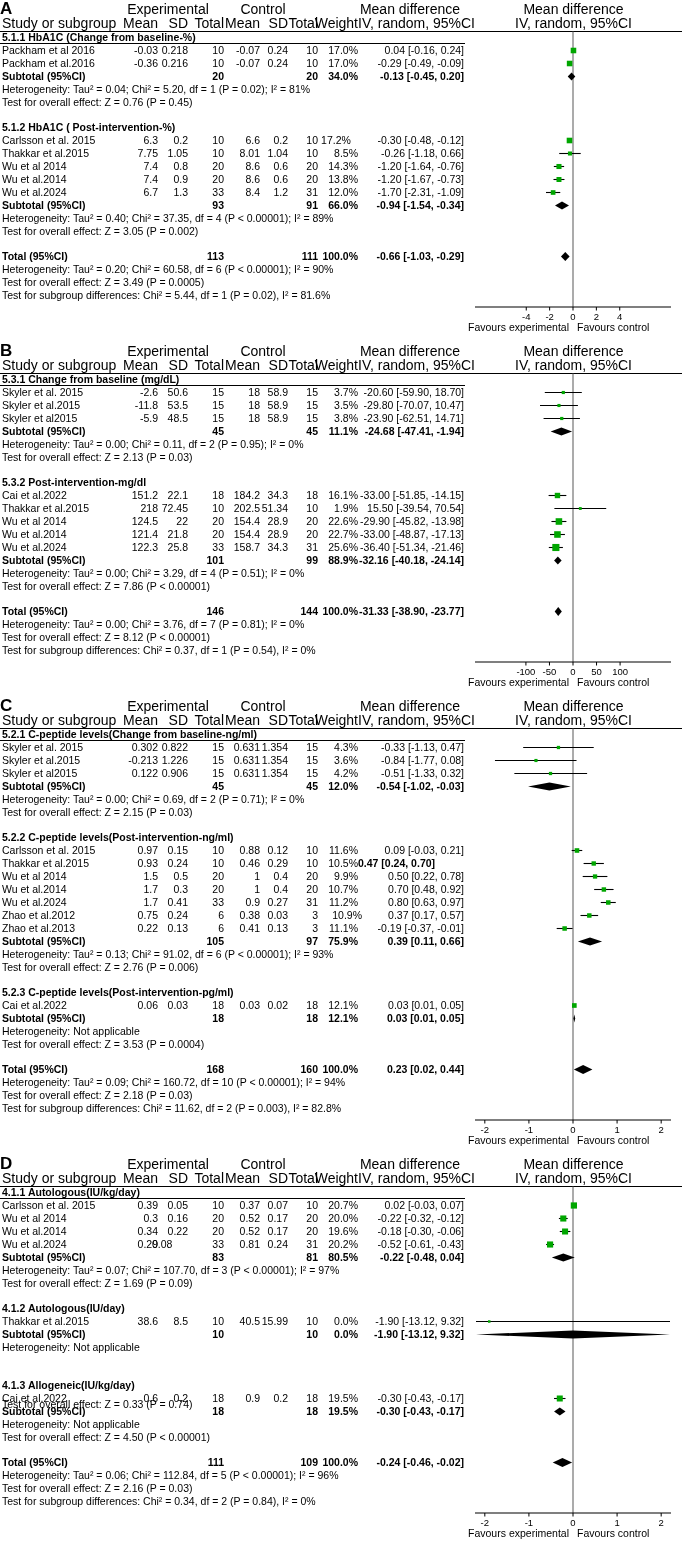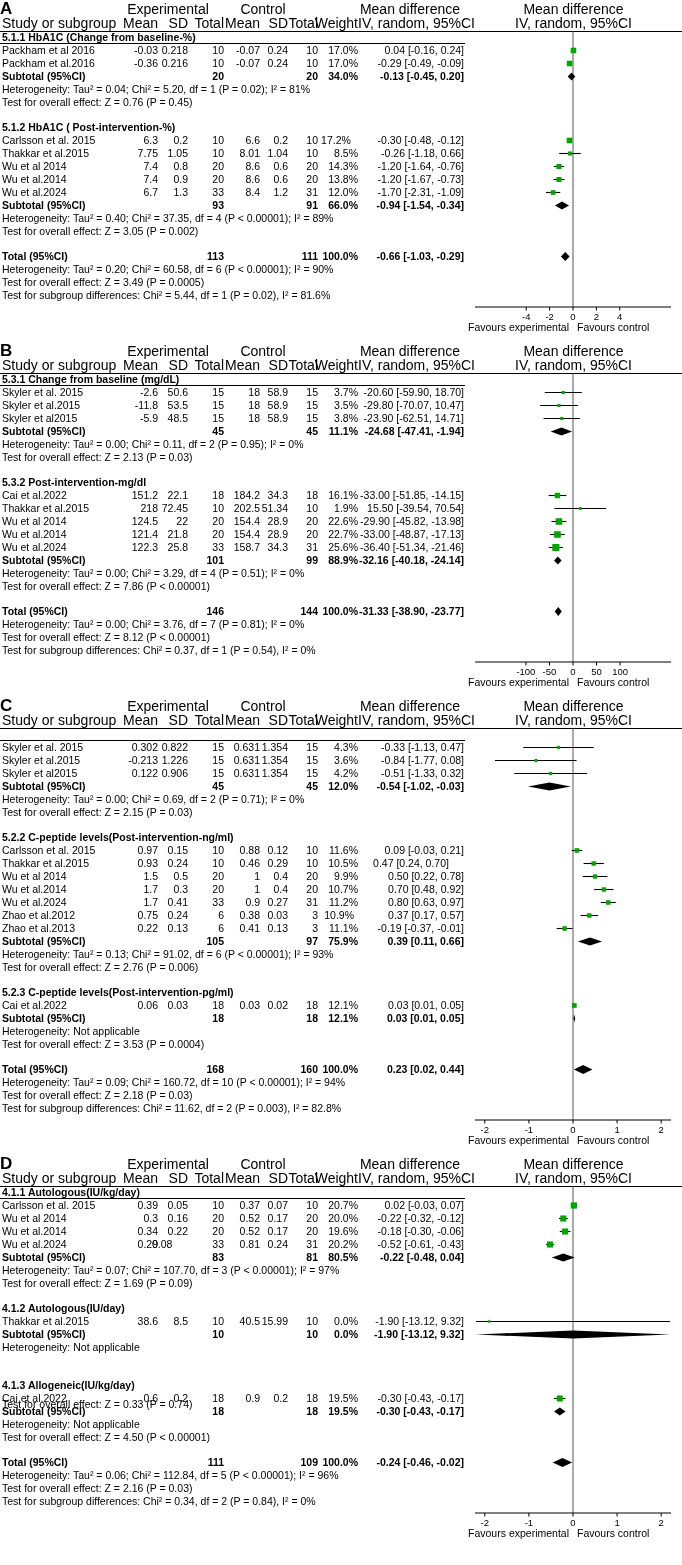--- a/index.html
+++ b/index.html
@@ -405,20 +405,21 @@
         <span class="cell b" style="left: 152px; width: 36px; text-align: right; top: 14px;">SD</span>
         <span class="cell b" style="left: 186px; width: 38px; text-align: right; top: 14px;">Total</span>
         <span class="cell b" style="left: 218px; width: 42px; text-align: right; top: 14px;">Mean</span>
         <span class="cell b" style="left: 258px; width: 30px; text-align: right; top: 14px;">SD</span>
         <span class="cell b" style="left: 284px; width: 34px; text-align: right; top: 14px;">Total</span>
         <span class="cell b" style="left: 314px; width: 44px; text-align: right; top: 14px;">Weight</span>
         <span class="cell b" style="left: 358px; width: 106px; text-align: right; top: 14px;">IV, random, 95%CI</span>
         <span class="cell b" style="left: 465px; width: 217px; text-align: center; top: 14px;">IV, random, 95%CI</span>
       </div>
       <div class="row" style="top: 28px; height: 13px;">
+        <span class="cell b" style="left: 2px; width: 460px; text-align: left;">5.2.1 C-peptide levels(Change from baseline-ng/ml)</span>
         <div class="secline"></div>
       </div>
       <div class="row" style="top: 41px; height: 13px;">
         <span class="cell" style="left: 2px; width: 112px; text-align: left;">Skyler et al. 2015</span>
         <span class="cell" style="left: 112px; width: 46px; text-align: right;">0.302</span>
         <span class="cell" style="left: 152px; width: 36px; text-align: right;">0.822</span>
         <span class="cell" style="left: 186px; width: 38px; text-align: right;">15</span>
         <span class="cell" style="left: 218px; width: 42px; text-align: right;">0.631</span>
         <span class="cell" style="left: 258px; width: 30px; text-align: right;">1.354</span>
         <span class="cell" style="left: 284px; width: 34px; text-align: right;">15</span>
@@ -477,21 +478,21 @@
       </div>
       <div class="row" style="top: 157px; height: 13px;">
         <span class="cell" style="left: 2px; width: 112px; text-align: left;">Thakkar et al.2015</span>
         <span class="cell" style="left: 112px; width: 46px; text-align: right;">0.93</span>
         <span class="cell" style="left: 152px; width: 36px; text-align: right;">0.24</span>
         <span class="cell" style="left: 186px; width: 38px; text-align: right;">10</span>
         <span class="cell" style="left: 218px; width: 42px; text-align: right;">0.46</span>
         <span class="cell" style="left: 258px; width: 30px; text-align: right;">0.29</span>
         <span class="cell" style="left: 284px; width: 34px; text-align: right;">10</span>
         <span class="cell" style="left: 314px; width: 44px; text-align: right;">10.5%</span>
-        <span class="cell" style="left: 358px; width: 106px; text-align: center;">0.47 [0.24, 0.70]</span>
+        <span class="cell" style="left: 358px; width: 106px; text-align: left; font-weight: bold;">0.47 [0.24, 0.70]</span>
       </div>
       <div class="row" style="top: 170px; height: 13px;">
         <span class="cell" style="left: 2px; width: 112px; text-align: left;">Wu et al 2014</span>
         <span class="cell" style="left: 112px; width: 46px; text-align: right;">1.5</span>
         <span class="cell" style="left: 152px; width: 36px; text-align: right;">0.5</span>
         <span class="cell" style="left: 186px; width: 38px; text-align: right;">20</span>
         <span class="cell" style="left: 218px; width: 42px; text-align: right;">1</span>
         <span class="cell" style="left: 258px; width: 30px; text-align: right;">0.4</span>
         <span class="cell" style="left: 284px; width: 34px; text-align: right;">20</span>
         <span class="cell" style="left: 314px; width: 44px; text-align: right;">9.9%</span>
@@ -520,21 +521,21 @@
         <span class="cell" style="left: 358px; width: 106px; text-align: right;">0.80 [0.63, 0.97]</span>
       </div>
       <div class="row" style="top: 209px; height: 13px;">
         <span class="cell" style="left: 2px; width: 112px; text-align: left;">Zhao et al.2012</span>
         <span class="cell" style="left: 112px; width: 46px; text-align: right;">0.75</span>
         <span class="cell" style="left: 152px; width: 36px; text-align: right;">0.24</span>
         <span class="cell" style="left: 186px; width: 38px; text-align: right;">6</span>
         <span class="cell" style="left: 218px; width: 42px; text-align: right;">0.38</span>
         <span class="cell" style="left: 258px; width: 30px; text-align: right;">0.03</span>
         <span class="cell" style="left: 284px; width: 34px; text-align: right;">3</span>
-        <span class="cell" style="left: 310px; width: 44px; text-align: right;">10.9%</span>
+        <span class="cell" style="left: 318px; width: 44px; text-align: right;">10.9%</span>
         <span class="cell" style="left: 358px; width: 106px; text-align: right;">0.37 [0.17, 0.57]</span>
       </div>
       <div class="row" style="top: 222px; height: 13px;">
         <span class="cell" style="left: 2px; width: 112px; text-align: left;">Zhao et al.2013</span>
         <span class="cell" style="left: 112px; width: 46px; text-align: right;">0.22</span>
         <span class="cell" style="left: 152px; width: 36px; text-align: right;">0.13</span>
         <span class="cell" style="left: 186px; width: 38px; text-align: right;">6</span>
         <span class="cell" style="left: 218px; width: 42px; text-align: right;">0.41</span>
         <span class="cell" style="left: 258px; width: 30px; text-align: right;">0.13</span>
         <span class="cell" style="left: 284px; width: 34px; text-align: right;">3</span>

